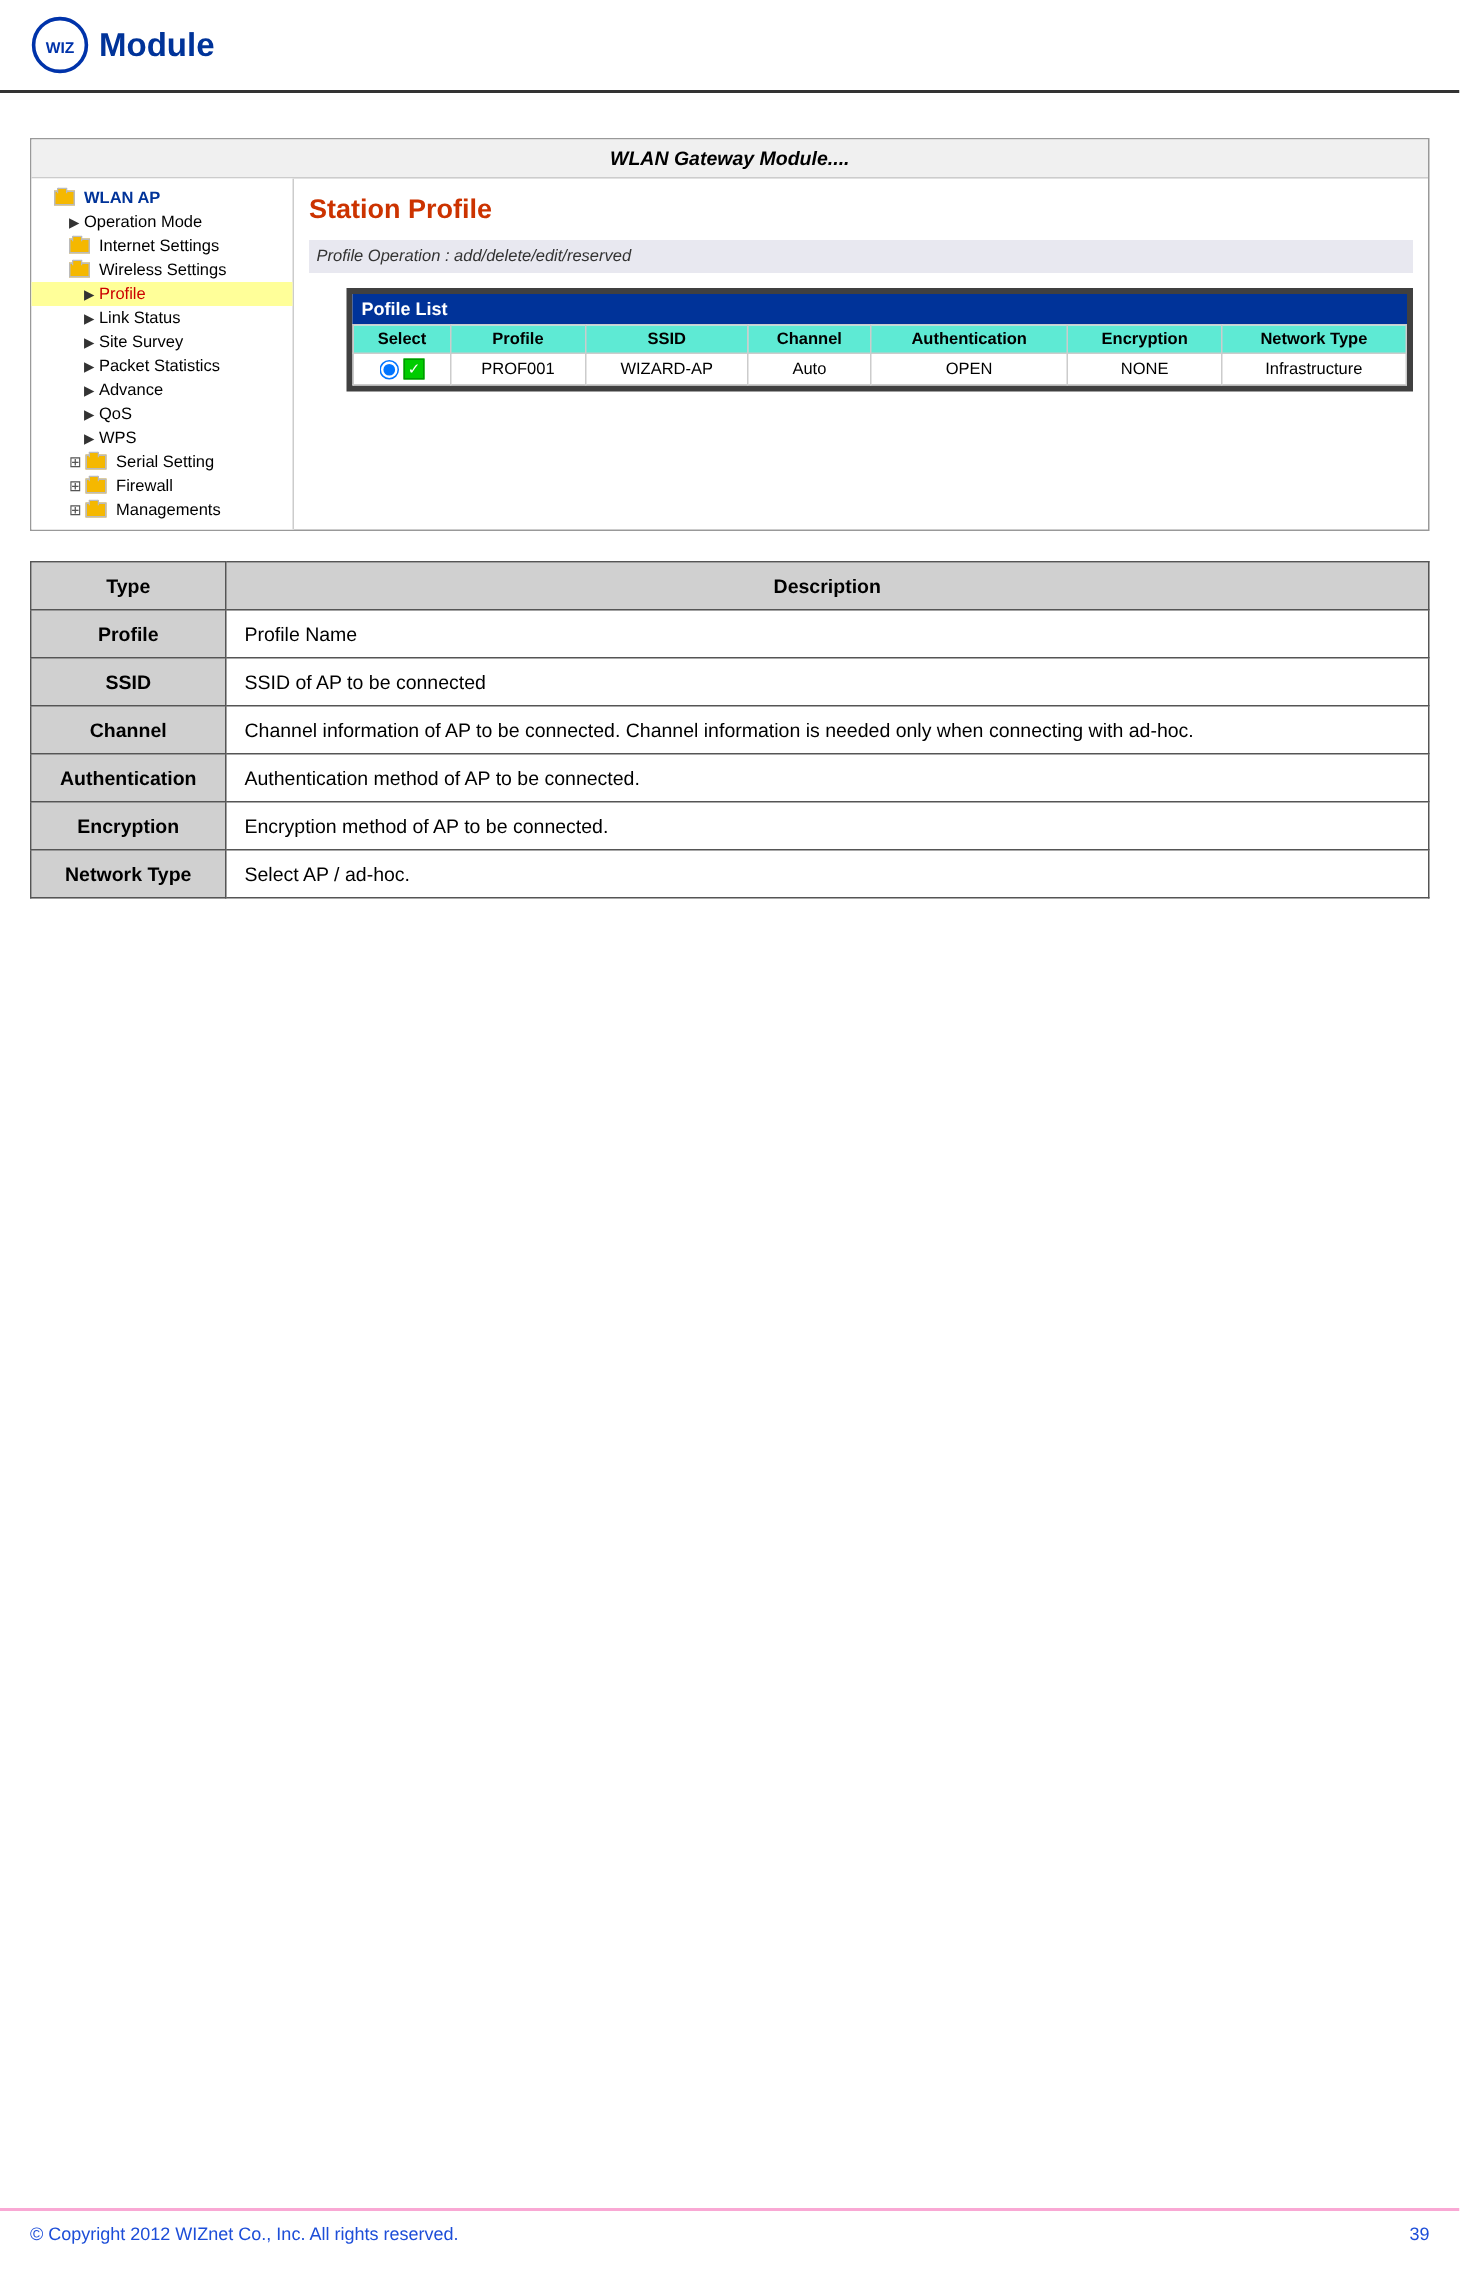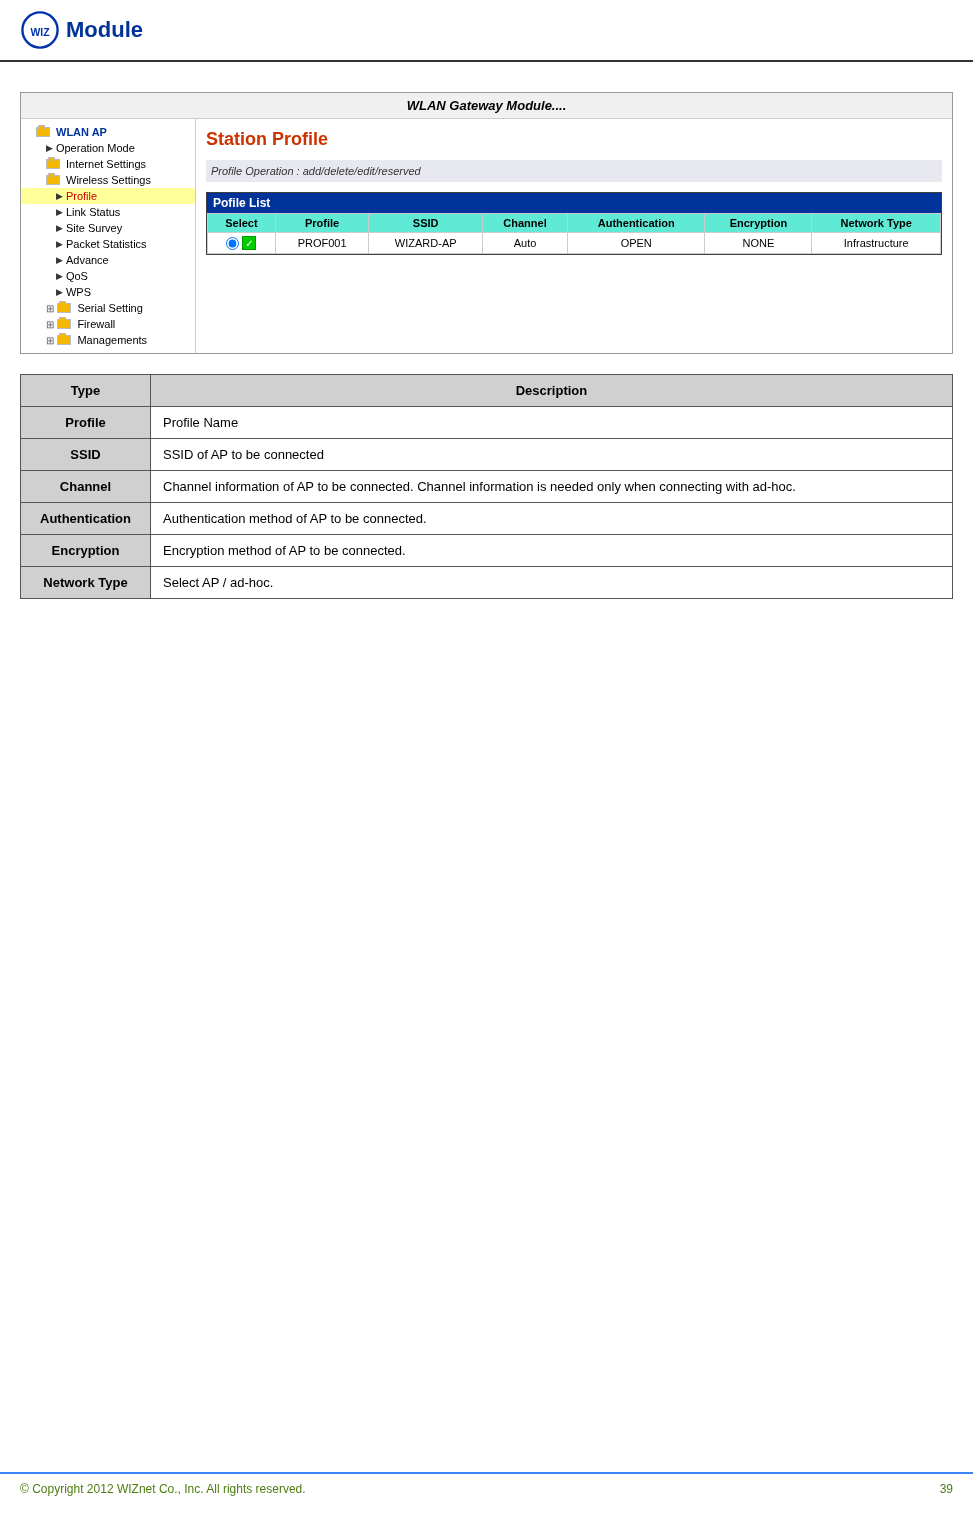--- a/index.html
+++ b/index.html
@@ -115,22 +115,23 @@
       font-size: 11px;
       color: #333;
       margin-bottom: 10px;
       background: #e8e8f0;
       padding: 5px;
       font-style: italic;
     }
 
     
     .profile-list-container {
-      border: 1px solid #404040;
+      border: 4px solid #404040;
       margin-bottom: 10px;
+      margin-left: 25px;
     }
     .profile-list-header {
       background: #003399;
       color: #fff;
       padding: 3px 6px;
       font-size: 12px;
       font-weight: bold;
     }
     .profile-table {
       width: 100%;
@@ -214,26 +215,26 @@
       font-weight: normal;
       background: #fff;
     }
 
     
     .footer {
       position: absolute;
       bottom: 20px;
       left: 0;
       right: 0;
-      border-top: 2px solid #3b82f6;
+      border-top: 2px solid #f9a8d4;
       display: flex;
       justify-content: space-between;
       padding: 8px 20px;
       font-size: 12px;
-      color: #4d7c0f;
+      color: #1d4ed8;
     }
     .wlan-ap-label {
       color: #003399;
       font-weight: bold;
     }
     .folder-yellow {
       display: inline-block;
       width: 14px;
       height: 10px;
       background: #f5b800;

